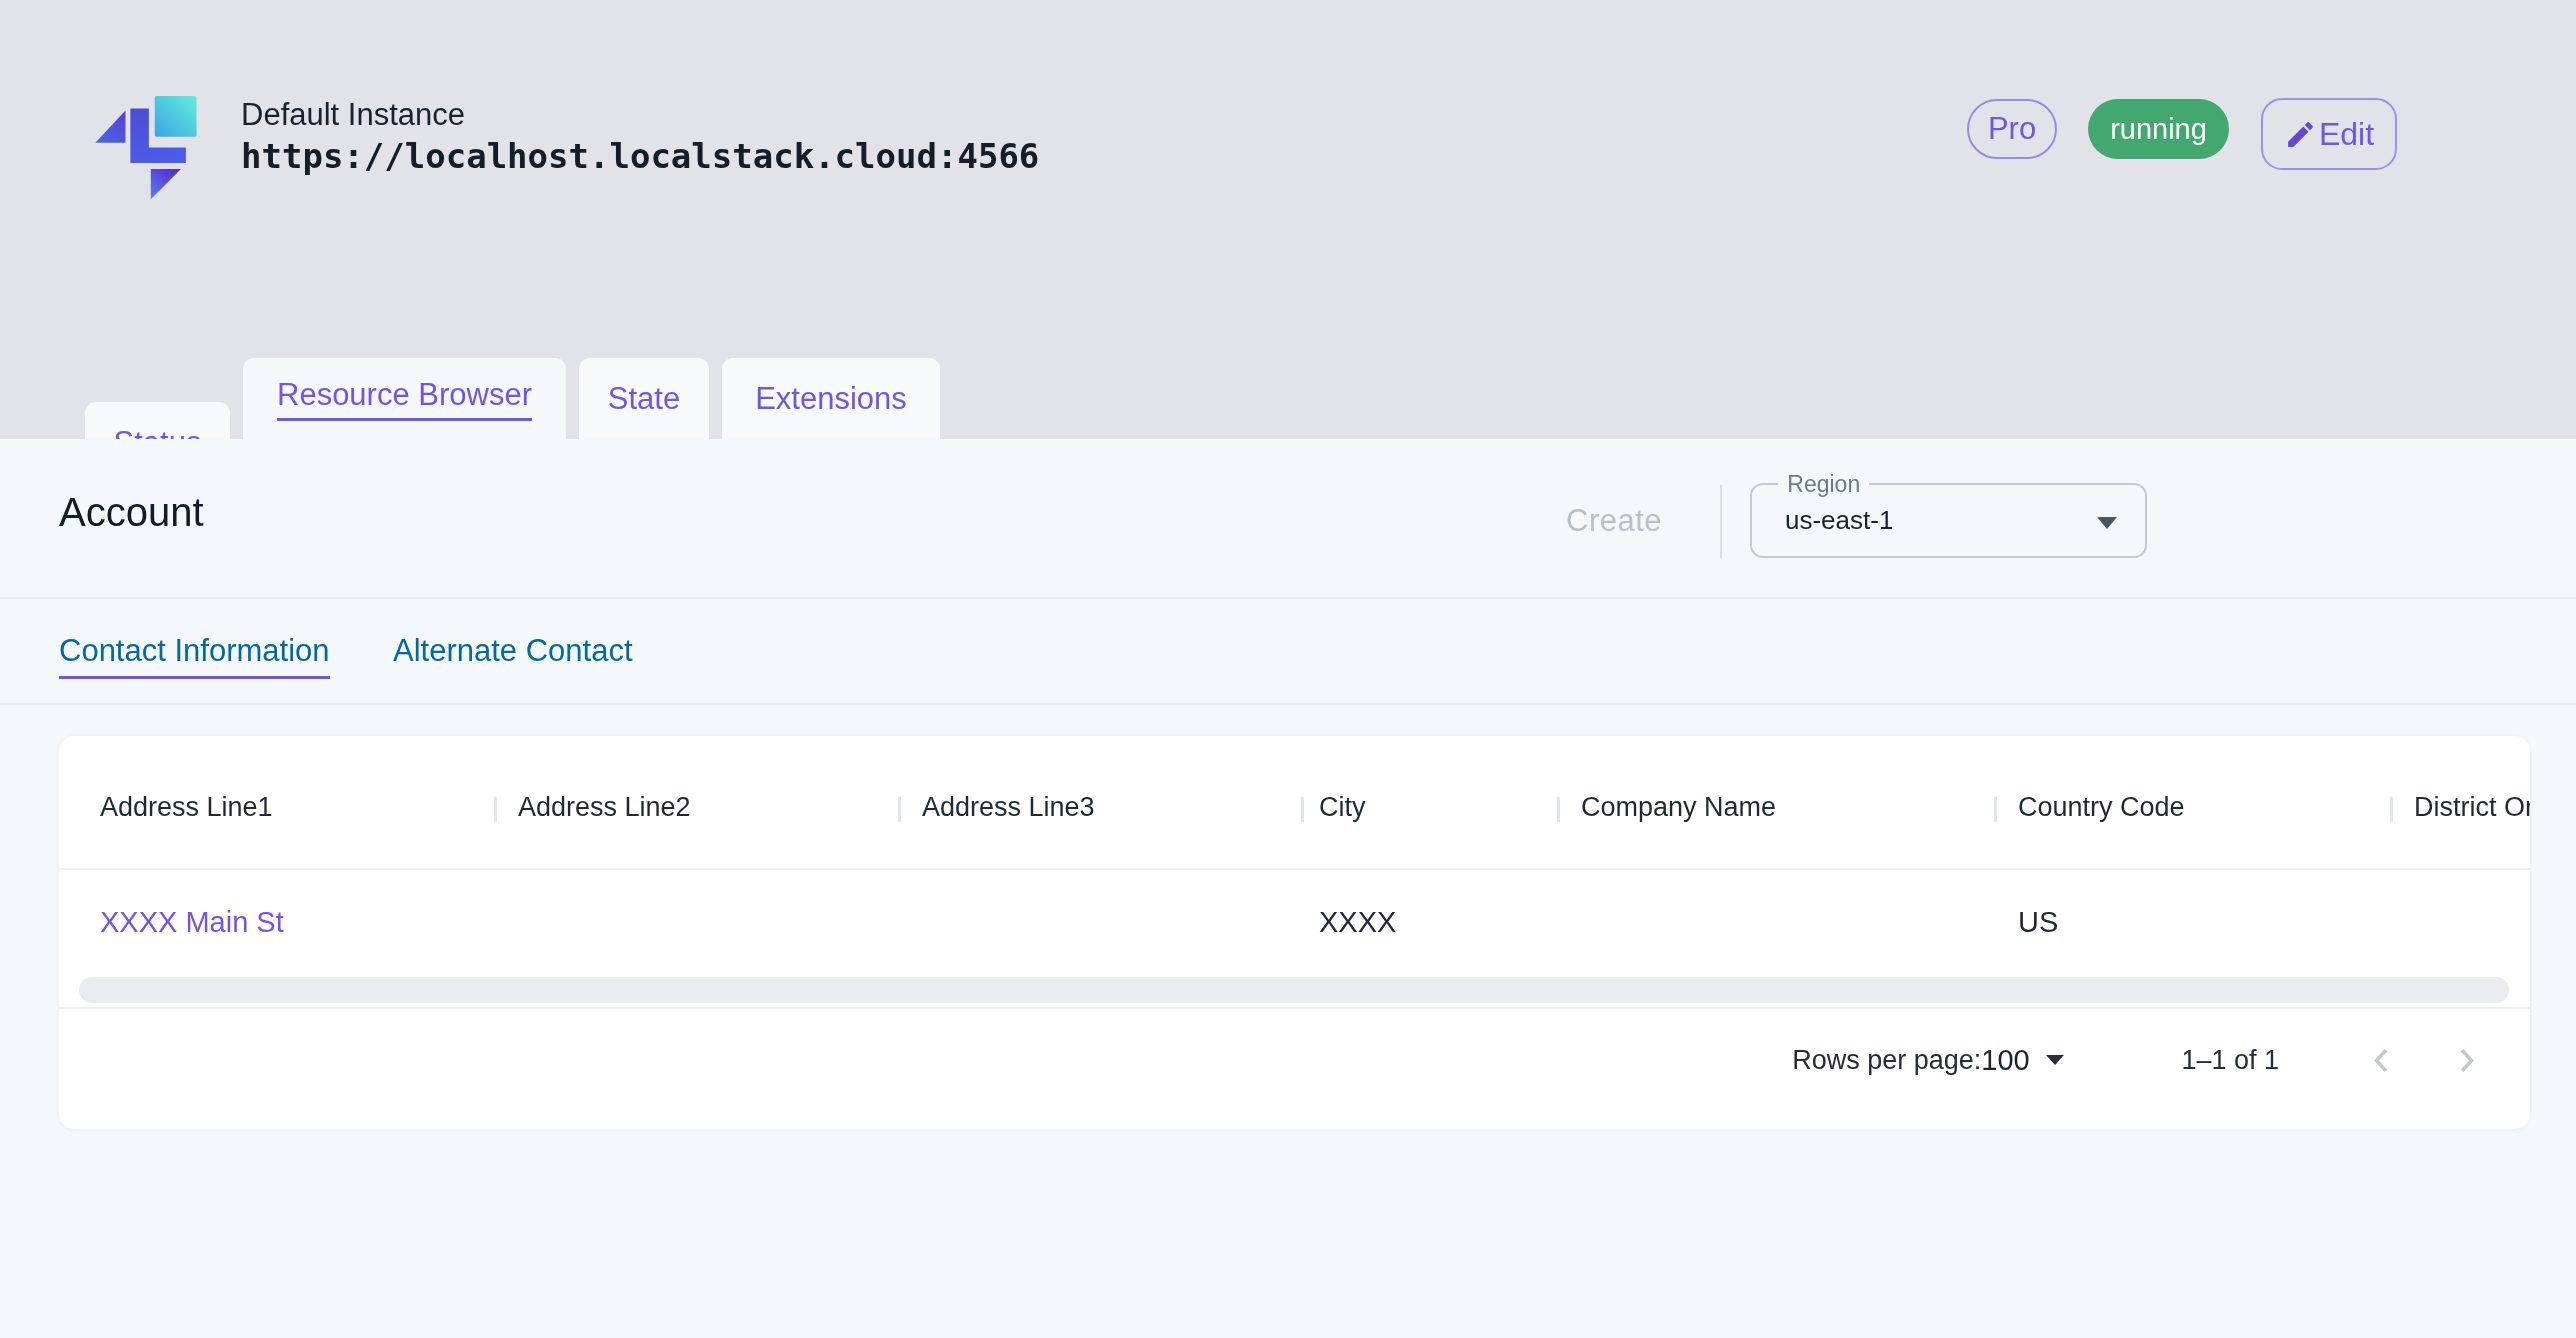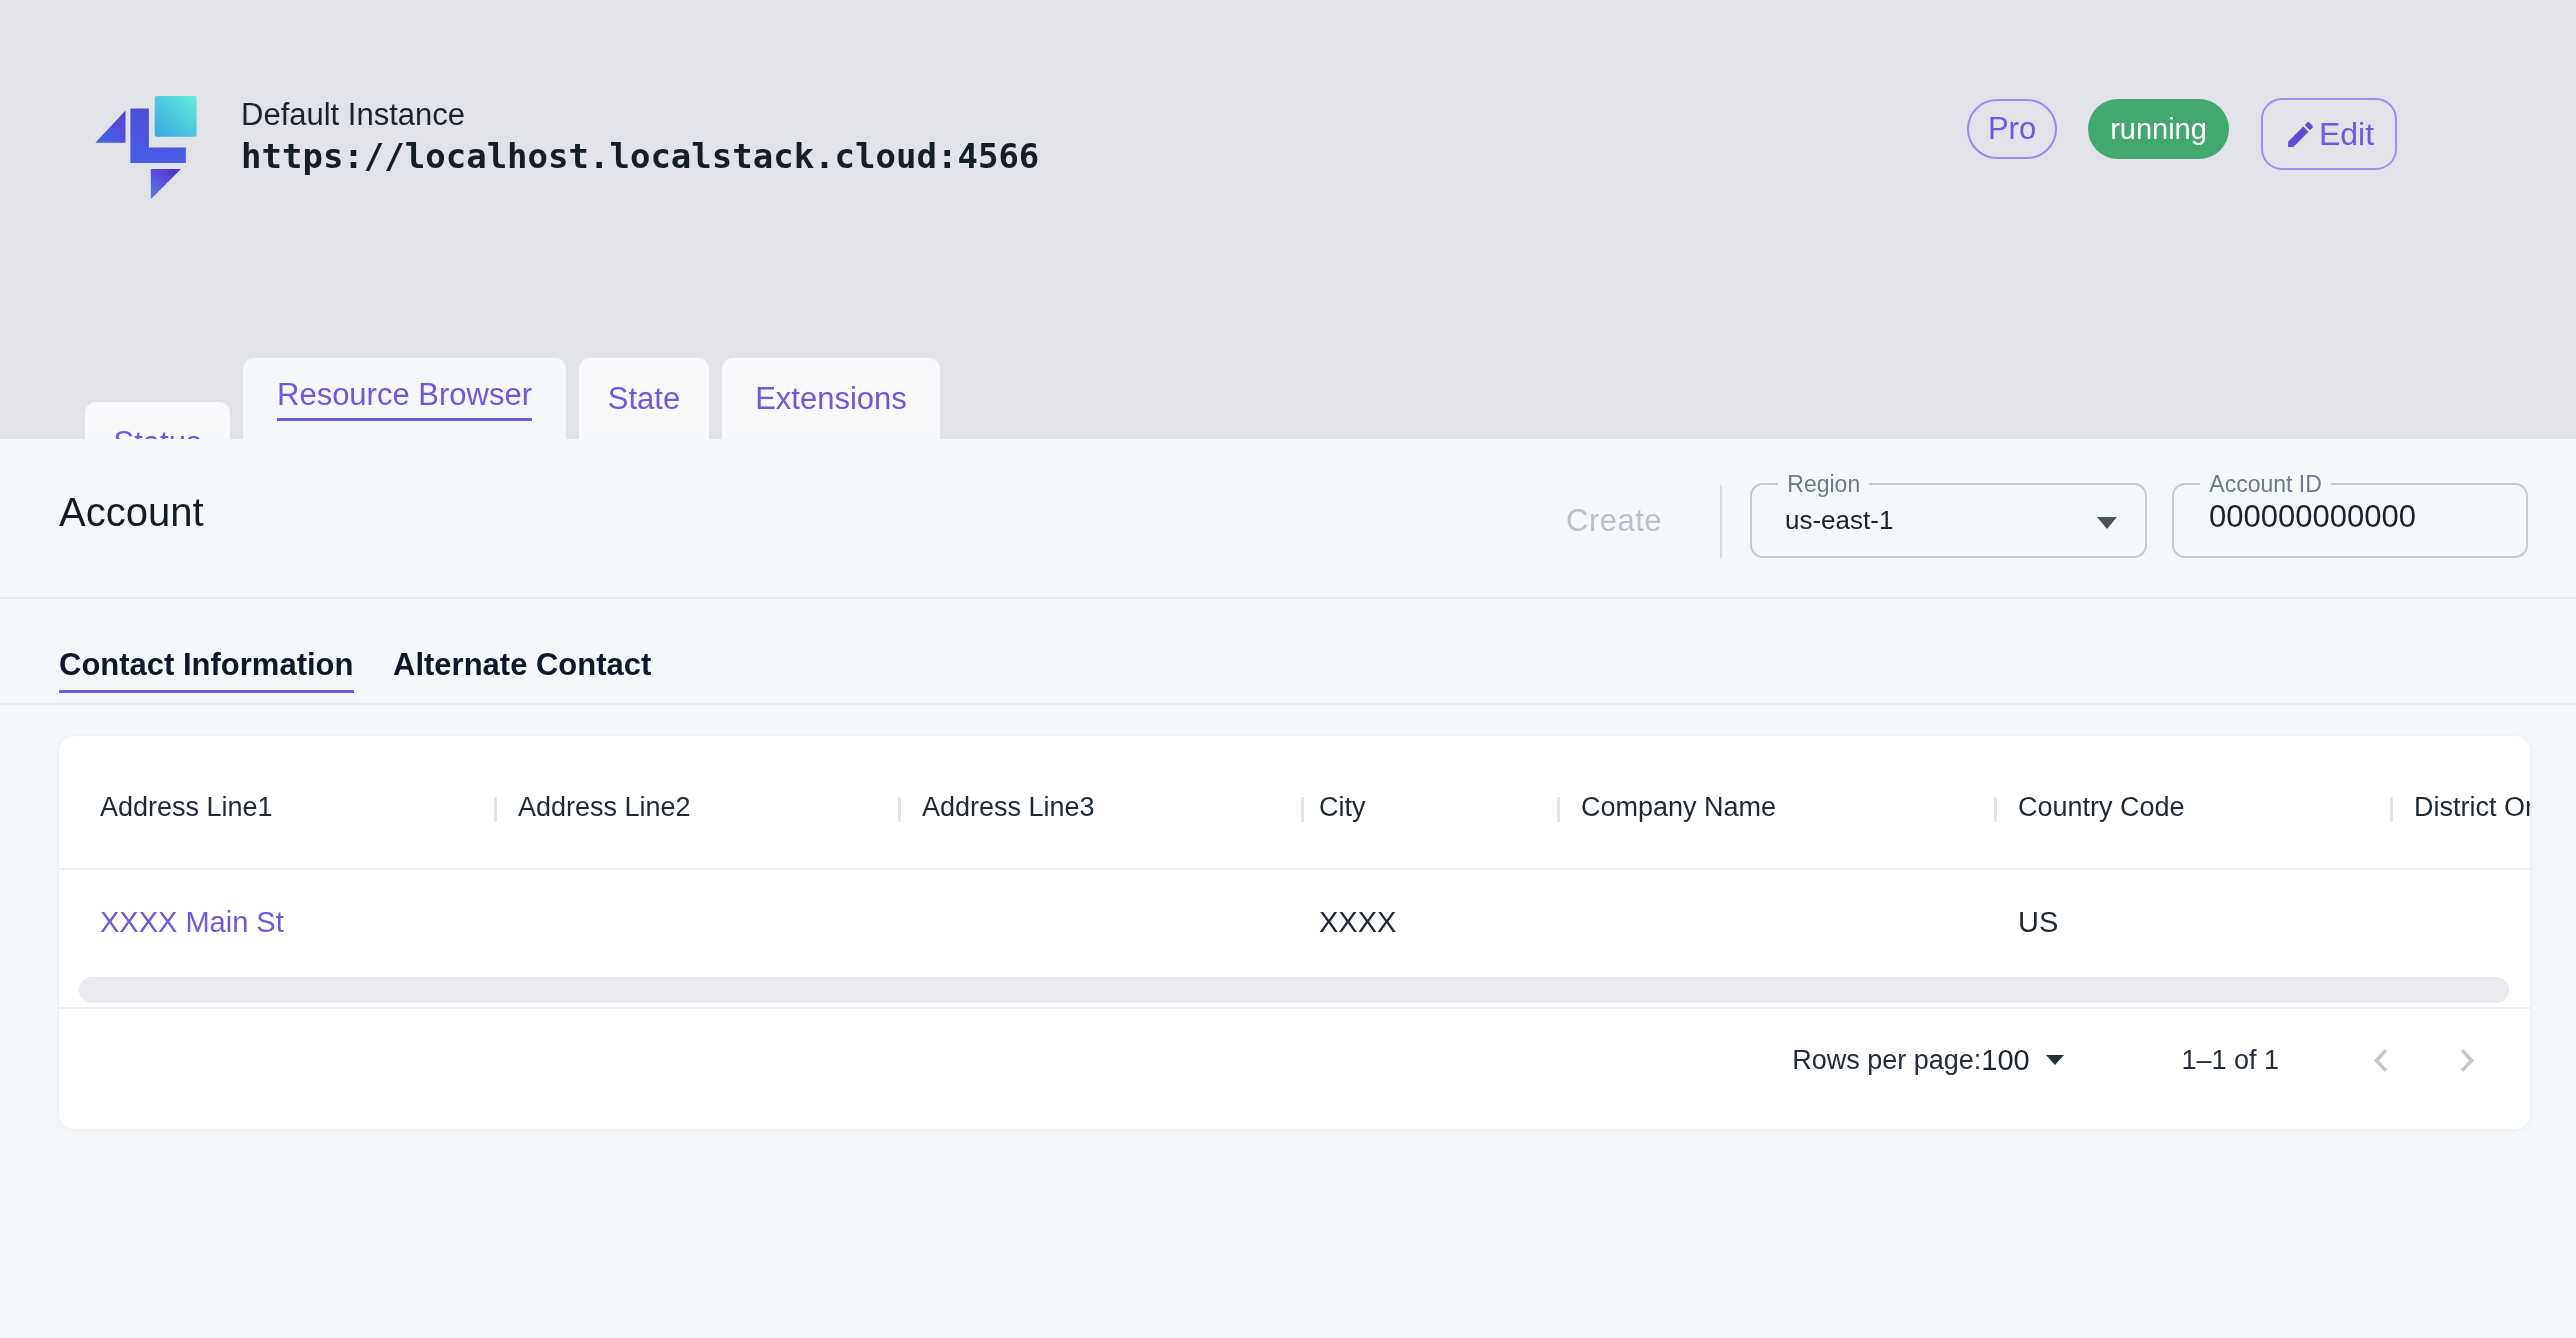--- a/index.html
+++ b/index.html
@@ -38,21 +38,21 @@
   .field{box-sizing:border-box;border:2.3px solid #c3cad3;border-radius:13px;background:transparent;}
   .field .legend{position:absolute;left:26px;top:-16px;font-size:23px;color:#6e7a8a;background:#f5f8fa;padding:0 9.3px;line-height:30px;}
   .field .value{position:absolute;left:33px;top:0;height:100%;display:flex;align-items:center;font-size:26px;color:#1a222c;}
   .field-region{left:1750px;top:44px;width:397px;height:75px;cursor:pointer;}
   .caret{position:absolute;right:28px;top:32px;width:0;height:0;border-left:10.2px solid transparent;border-right:10.2px solid transparent;border-top:12px solid #4a5560;}
   .field-account{left:2172px;top:44px;width:356px;height:75px;}
   .field-account input{position:absolute;left:33px;top:13px;width:288px;border:none;background:transparent;outline:none;
     font-family:"Liberation Sans",sans-serif;font-size:31px;color:#1a222c;}
 
   .hdiv{left:0;width:2576px;height:1.9px;background:#e8ebee;}
-  .subtab{top:208px;font-size:31px;color:#0f172a;cursor:pointer;font-weight:bold;}
+  .subtab{top:194px;font-size:31px;color:#0369a1;cursor:pointer;}
   .subtab.active{border-bottom:3.3px solid #7156e2;padding-bottom:6.5px;}
 
   
   .card{left:59px;top:297px;width:2471px;height:393px;background:#ffffff;border-radius:15px;
     box-shadow:0 0.9px 4.6px rgba(25,35,45,0.05);}
   .th{top:56px;height:37px;font-size:27px;font-weight:500;color:#1f2933;white-space:nowrap;overflow:hidden;}
   .colbar{top:61px;width:2.8px;height:25px;background:#e1e5e9;}
   .card-hdiv{left:0;width:2471px;height:1.9px;background:#edf0f2;}
   .td{top:170px;font-size:29px;color:#1f2933;white-space:nowrap;}
   .td.link{color:#7156e2;cursor:pointer;}
@@ -136,24 +136,20 @@
 
     <div class="abs create-btn">Create</div>
     <div class="abs vdiv"></div>
 
     <div class="abs field field-region">
       <span class="legend">Region</span>
       <span class="value">us-east-1</span>
       <span class="caret"></span>
     </div>
 
-    <div class="abs field field-account">
-      <span class="legend">Account ID</span>
-      <input type="text" value="000000000000" style="">
-    </div>
 
     <div class="abs hdiv" style="top:158px;"></div>
 
     <div class="abs subtab active" style="left:59px;">Contact Information</div>
     <div class="abs subtab" style="left:393px;">Alternate Contact</div>
 
     <div class="abs hdiv" style="top:264px;"></div>
 
     <div class="abs card">
 

